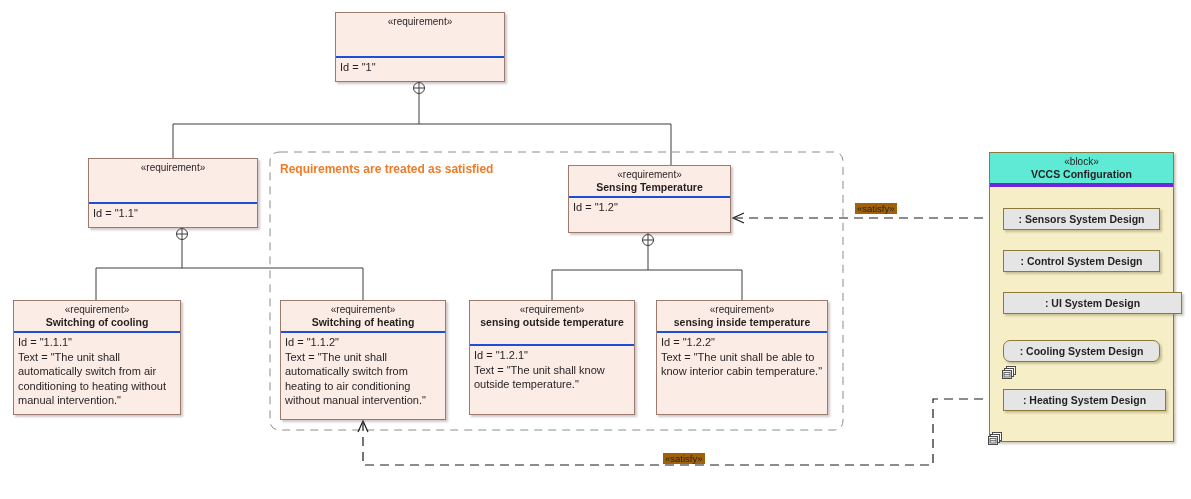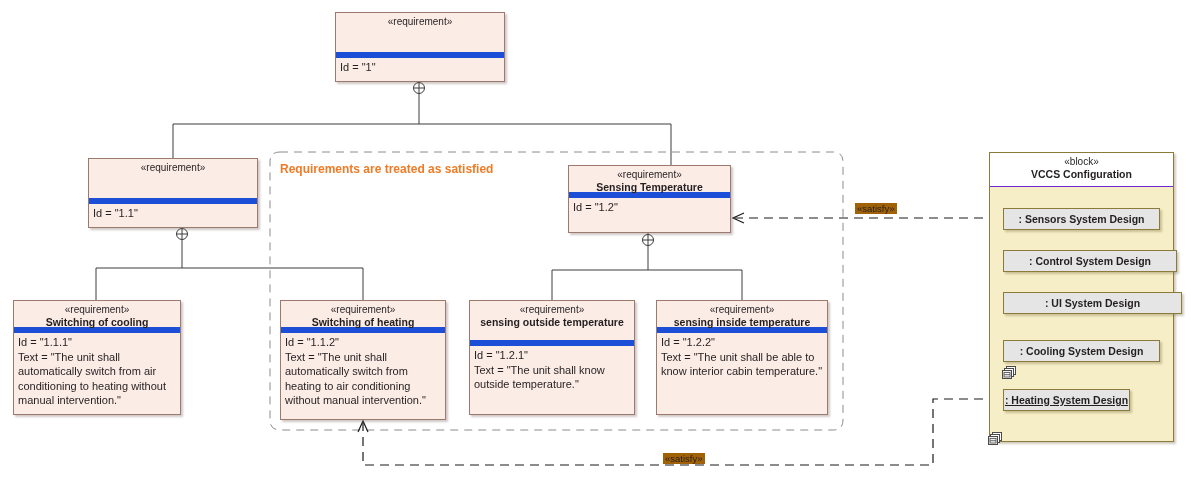--- a/index.html
+++ b/index.html
@@ -30,21 +30,21 @@
     position: absolute;
     box-sizing: border-box;
     background: #fcece6;
     border: 1px solid #9c7b6e;
     box-shadow: 2px 2px 2px rgba(120,100,95,0.35);
   }
   .req .hdr {
     box-sizing: border-box;
     padding: 3px 4px 4px 4px;
     text-align: center;
-    border-bottom: 6px solid #1d4ed8;
+    border-bottom: 2px solid #1d4ed8;
   }
   .req .stereo {
     font-size: 10px;
     color: #231f20;
     line-height: 12px;
     white-space: nowrap;
   }
   .req .name {
     font-size: 10.5px;
     font-weight: bold;
@@ -64,22 +64,22 @@
   
   .block {
     position: absolute;
     box-sizing: border-box;
     background: #f6eec6;
     border: 1px solid #8a7a3c;
     box-shadow: 2px 2px 2px rgba(120,110,70,0.35);
   }
   .block .bhdr {
     box-sizing: border-box;
-    background: #ffffff;
-    border-bottom: 1px solid #6d28d9;
+    background: #5eead4;
+    border-bottom: 4px solid #6d28d9;
     text-align: center;
     padding: 3px 4px 4px 4px;
   }
   .block .bstereo {
     font-size: 10px;
     color: #231f20;
     line-height: 12px;
   }
   .block .bname {
     font-size: 10.5px;
@@ -232,27 +232,27 @@
 
   <div class="block" style="left:989px; top:152px; width:185px; height:290px;">
     <div class="bhdr" style="height:34px;">
       <div class="bstereo">«block»</div>
       <div class="bname">VCCS Configuration</div>
     </div>
   </div>
 
   <div class="part" style="left:1003px; top:208px; width:157px;">: Sensors System Design</div>
 
-  <div class="part" style="left:1003px; top:250px; width:174px;">: Control System Design</div>
+  <div class="part" style="left:1003px; top:250px; width:157px;">: Control System Design</div>
 
   <div class="part" style="left:1003px; top:292px; width:179px;">: UI System Design</div>
 
-  <div class="part" style="left:1003px; top:340px; width:157px;">: Cooling System Design</div>
-
-  <div class="part" style="left:1003px; top:389px; width:127px;text-decoration:underline;">: Heating System Design</div>
+  <div class="part" style="left:1003px; top:340px; width:157px;border-radius:7px;">: Cooling System Design</div>
+
+  <div class="part" style="left:1003px; top:389px; width:163px;">: Heating System Design</div>
 
   <div class="nest-icon" style="left:1002px; top:366px;">
     <svg viewBox="0 0 15 14" xmlns="http://www.w3.org/2000/svg">
       <rect x="4.5" y="0.5" width="9" height="8" fill="#ffffff" stroke="#4a4a4a" stroke-width="1"></rect>
       <rect x="2.5" y="2.5" width="9" height="8" fill="#ffffff" stroke="#4a4a4a" stroke-width="1"></rect>
       <rect x="0.5" y="4.5" width="9" height="8" fill="#f2f2f2" stroke="#4a4a4a" stroke-width="1"></rect>
       <rect x="2" y="6.5" width="6" height="4.5" fill="none" stroke="#4a4a4a" stroke-width="0.8"></rect>
       <line x1="2" y1="8.7" x2="8" y2="8.7" stroke="#4a4a4a" stroke-width="0.8"></line>
     </svg>
   </div>

